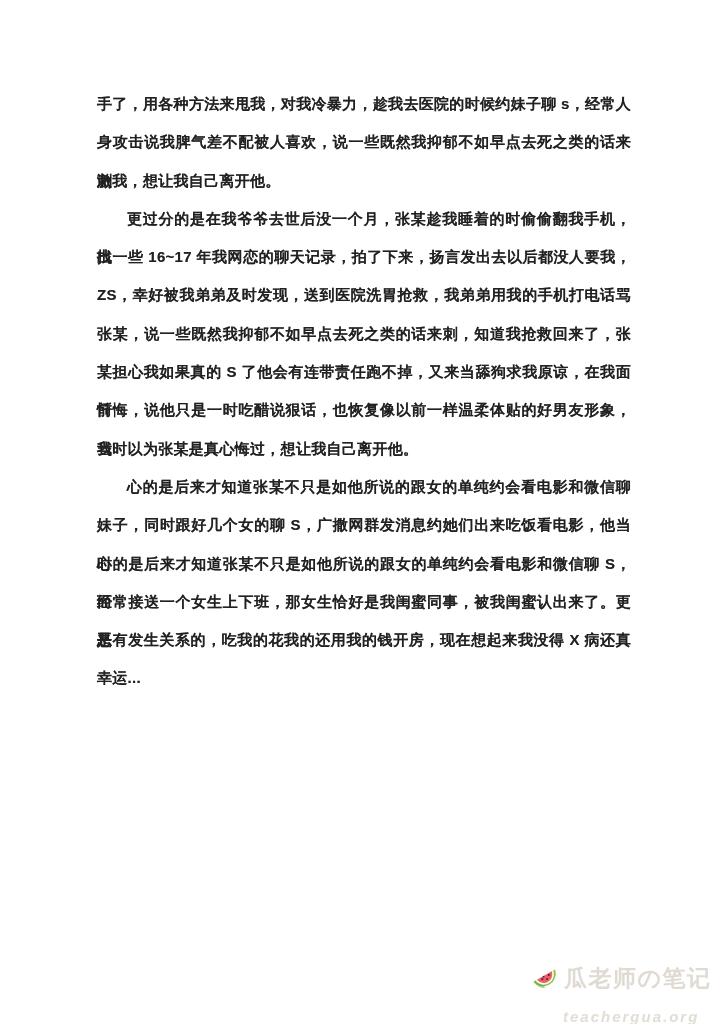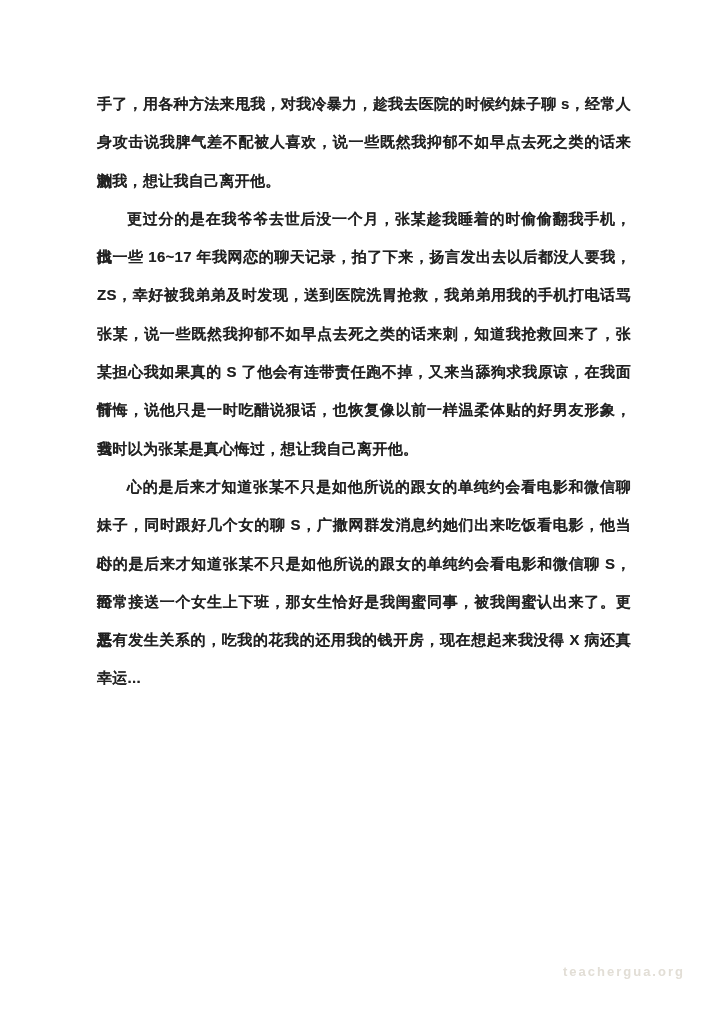--- a/index.html
+++ b/index.html
@@ -48,27 +48,28 @@
     flex: 0 0 auto;
     transform: rotate(-12deg);
   }
   .wm-brand {
     font-size: 23px;
     font-weight: 700;
     letter-spacing: 1.5px;
     white-space: nowrap;
   }
   .wm-url {
-    margin-top: 1px;
+    margin-top: 14px;
     padding-left: 32px;
-    font-size: 13px;
+    font-size: 15px;
     font-weight: 700;
     letter-spacing: 2px;
     text-align: left;
     white-space: nowrap;
+    font-style: italic;
   }
 </style>
 </head>
 <body>
 
 <div class="page">
 
   <div class="text-block" id="doc" style="color: rgb(33, 33, 33);">
       <div class="paragraph">
         <div class="line">手了，用各种方法来甩我，对我冷暴力，趁我去医院的时候约妹子聊 s，经常人</div>
@@ -88,16 +89,32 @@
         <div class="line indent">心的是后来才知道张某不只是如他所说的跟女的单纯约会看电影和微信聊</div>
         <div class="line">妹子，同时跟好几个女的聊 S，广撒网群发消息约她们出来吃饭看电影，他当时</div>
         <div class="line">心的是后来才知道张某不只是如他所说的跟女的单纯约会看电影和微信聊 S，而</div>
         <div class="line">经常接送一个女生上下班，那女生恰好是我闺蜜同事，被我闺蜜认出来了。更恶</div>
         <div class="line">是有发生关系的，吃我的花我的还用我的钱开房，现在想起来我没得 X 病还真</div>
         <div class="line last">幸运...</div>
       </div>
     </div>
 
   <div class="watermark">
+    <div class="wm-row">
+      <svg class="wm-icon" viewBox="0 0 32 32">
+
+        <g transform="rotate(-18 16 16)">
+          <path id="wm-rind" d="M3 12 A 13.5 13.5 0 0 0 29.5 12 Z" fill="#8cc63f"></path>
+          <path d="M3 12 A 13.5 13.5 0 0 0 10 23.5 L 12 20 A 10 10 0 0 1 6.5 12 Z" fill="#5fa536" opacity="0.55"></path>
+          <path id="wm-inner" d="M5.4 12 A 11 11 0 0 0 27.2 12 Z" fill="#fdf7ee"></path>
+          <path id="wm-flesh" d="M7.3 12 A 9.2 9.2 0 0 0 25.4 12 Z" fill="#ee5d6e"></path>
+          <circle class="wm-seed" cx="12.5" cy="14.2" r="1.1" fill="#432a33"></circle>
+          <circle class="wm-seed" cx="17" cy="16.6" r="1.1" fill="#432a33"></circle>
+          <circle class="wm-seed" cx="20.8" cy="13.8" r="1.1" fill="#432a33"></circle>
+          <circle class="wm-seed" cx="15" cy="12.6" r="0.9" fill="#432a33"></circle>
+        </g>
+      </svg>
+      <span class="wm-brand" style="color: rgb(223, 219, 211);">瓜老师の笔记</span>
+    </div>
     <div class="wm-url" style="color: rgb(226, 222, 214);">teachergua.org</div>
   </div>
 
 </div>
 
 </body></html>

